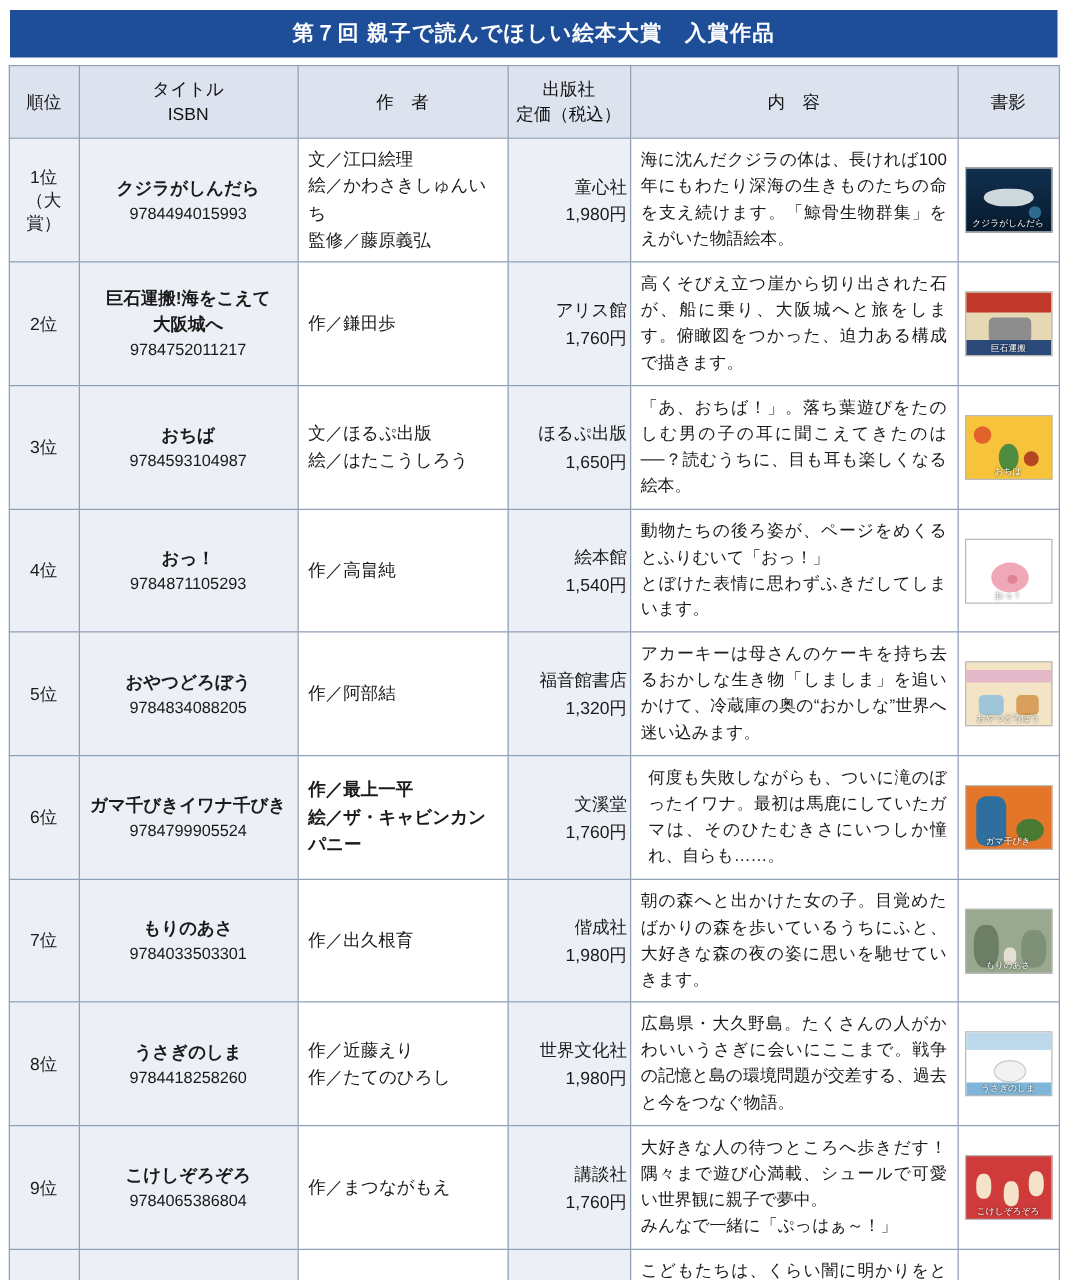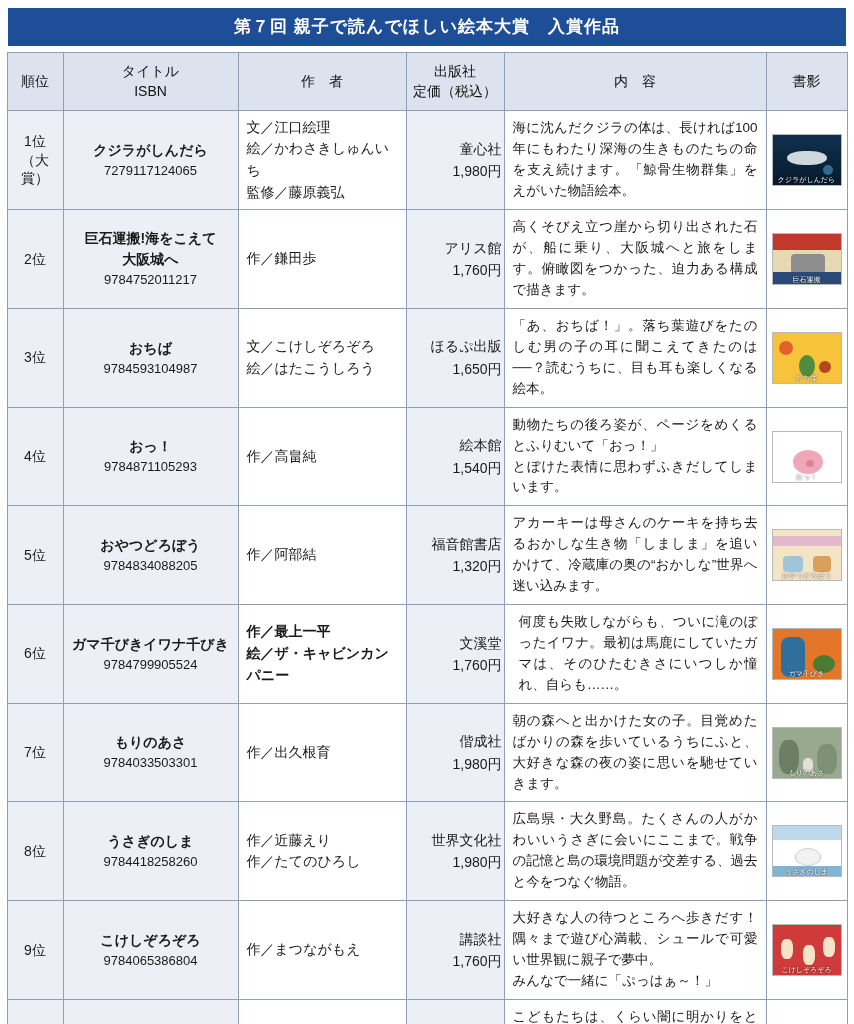--- a/index.html
+++ b/index.html
@@ -157,21 +157,21 @@
       </tr>
     </thead>
     <tbody>
         <tr>
           <td class="rank">
             <div>1位</div>
             <div>（大賞）</div>
           </td>
           <td class="title">
             <div style="white-space: pre-line;">クジラがしんだら</div>
-            <div class="isbn">7279117124065</div>
+            <div class="isbn">9784494015993</div>
           </td>
           <td class="author" style="white-space: pre-line;">文／江口絵理
 絵／かわさきしゅんいち
 監修／藤原義弘</td>
           <td class="pub">
             <div>童心社</div>
             <div>1,980円</div>
           </td>
           <td class="desc" style="white-space: pre-line;">海に沈んだクジラの体は、長ければ100年にもわたり深海の生きものたちの命を支え続けます。「鯨骨生物群集」をえがいた物語絵本。</td>
           <td class="cover">
@@ -207,21 +207,21 @@
           </td>
         </tr>
         <tr>
           <td class="rank">
             <div>3位</div>
           </td>
           <td class="title">
             <div style="white-space: pre-line;">おちば</div>
             <div class="isbn">9784593104987</div>
           </td>
-          <td class="author" style="white-space: pre-line;">文／こけしぞろぞろ
+          <td class="author" style="white-space: pre-line;">文／ほるぷ出版
 絵／はたこうしろう</td>
           <td class="pub">
             <div>ほるぷ出版</div>
             <div>1,650円</div>
           </td>
           <td class="desc" style="white-space: pre-line;">「あ、おちば！」。落ち葉遊びをたのしむ男の子の耳に聞こえてきたのは──？読むうちに、目も耳も楽しくなる絵本。</td>
           <td class="cover">
             <div class="thumb" style="background:#f6c33b">
               <div class="blob" style="width:14px;height:14px;background:#e2622b;left:6px;top:8px"></div>
               <div class="blob" style="width:12px;height:12px;background:#b4471f;left:46px;top:28px"></div>

